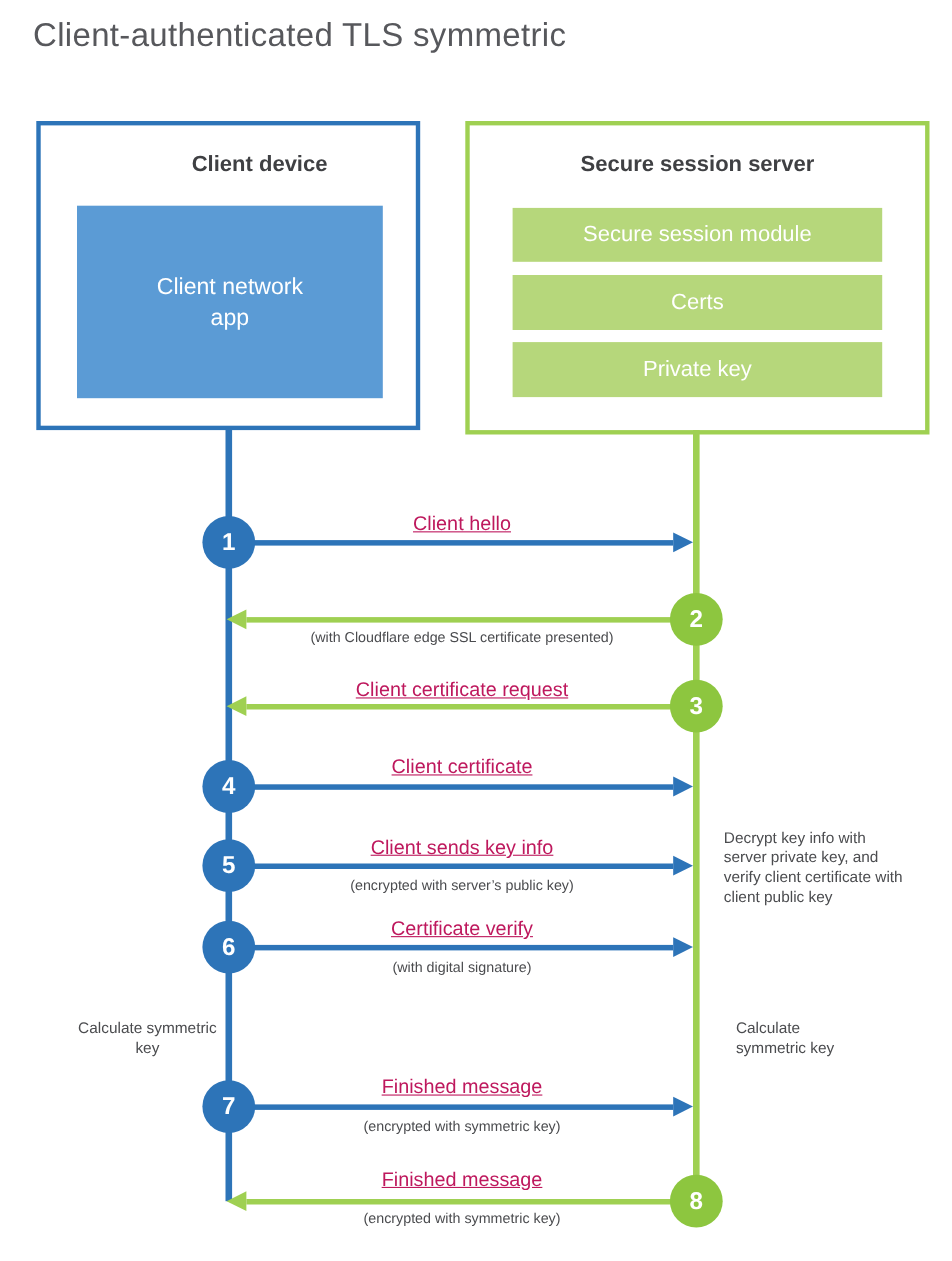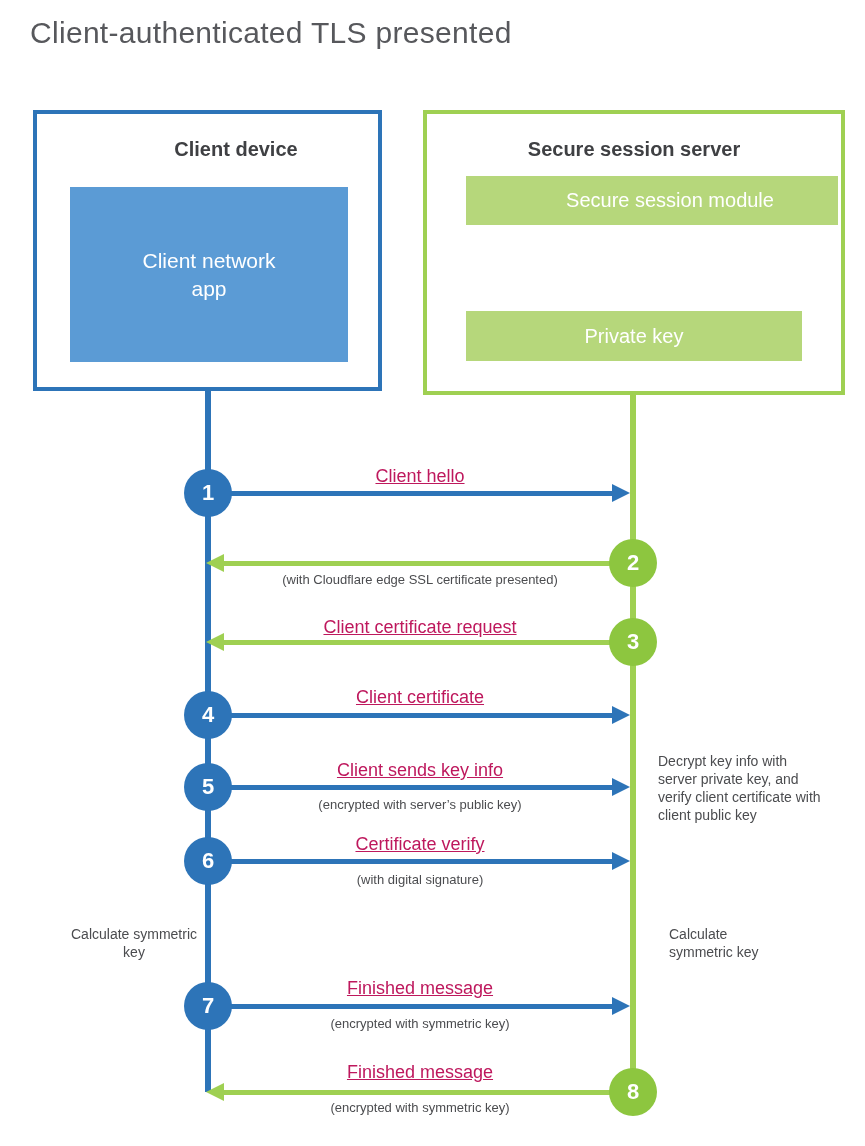--- a/index.html
+++ b/index.html
@@ -52,21 +52,21 @@
   }
   .client-app span { display: inline-block; max-width: 170px; text-align: center; }
 
   .server-bar {
     position: absolute;
     left: 466px; width: 336px; height: 49px;
     background: var(--green-fill);
     display: flex; align-items: center; justify-content: center;
     color: #ffffff; font-size: 20px;
   }
-  .bar-1 { top: 176px; padding-left: 36px; }
+  .bar-1 { top: 189px; }
   .bar-2 { top: 250px; height: 50px; }
   .bar-3 { top: 311px; height: 50px; }
 
   
   .vline { position: absolute; width: 6px; z-index: 1; }
   .vline-client { left: 205px; top: 389px; height: 703px; background: var(--blue); }
   .vline-server { left: 630px; top: 391px; height: 702px; background: var(--green-line); }
 
   
   .arrow-line { position: absolute; height: 5px; z-index: 2; }
@@ -150,31 +150,32 @@
   }
   .note-decrypt { left: 658px; top: 752px; width: 168px; text-align: left; }
   .note-calc-left { left: 70px; top: 925px; width: 128px; text-align: center; }
   .note-calc-right { left: 669px; top: 925px; width: 112px; text-align: left; }
 </style>
 </head>
 <body>
 
 <div id="stage">
 
-  <div class="page-title">Client-authenticated TLS presented</div>
+  <div class="page-title">Client-authenticated TLS symmetric</div>
 
   <div class="outer-box client-box"></div>
   <div class="box-title client-box-title">Client device</div>
   <div class="client-app">
     <span>Client network app</span>
   </div>
 
   <div class="outer-box server-box"></div>
   <div class="box-title server-box-title">Secure session server</div>
   <div class="server-bar bar-1">Secure session module</div>
+  <div class="server-bar bar-2">Certs</div>
   <div class="server-bar bar-3">Private key</div>
 
   <div class="vline vline-client"></div>
   <div class="vline vline-server"></div>
 
   <div class="msg-label l1">Client hello</div>
   <div class="arrow-line blue al-r a1"></div>
   <div class="arrow-head right blue ah-r h1"></div>
   <div class="circle blue c1">1</div>
 

